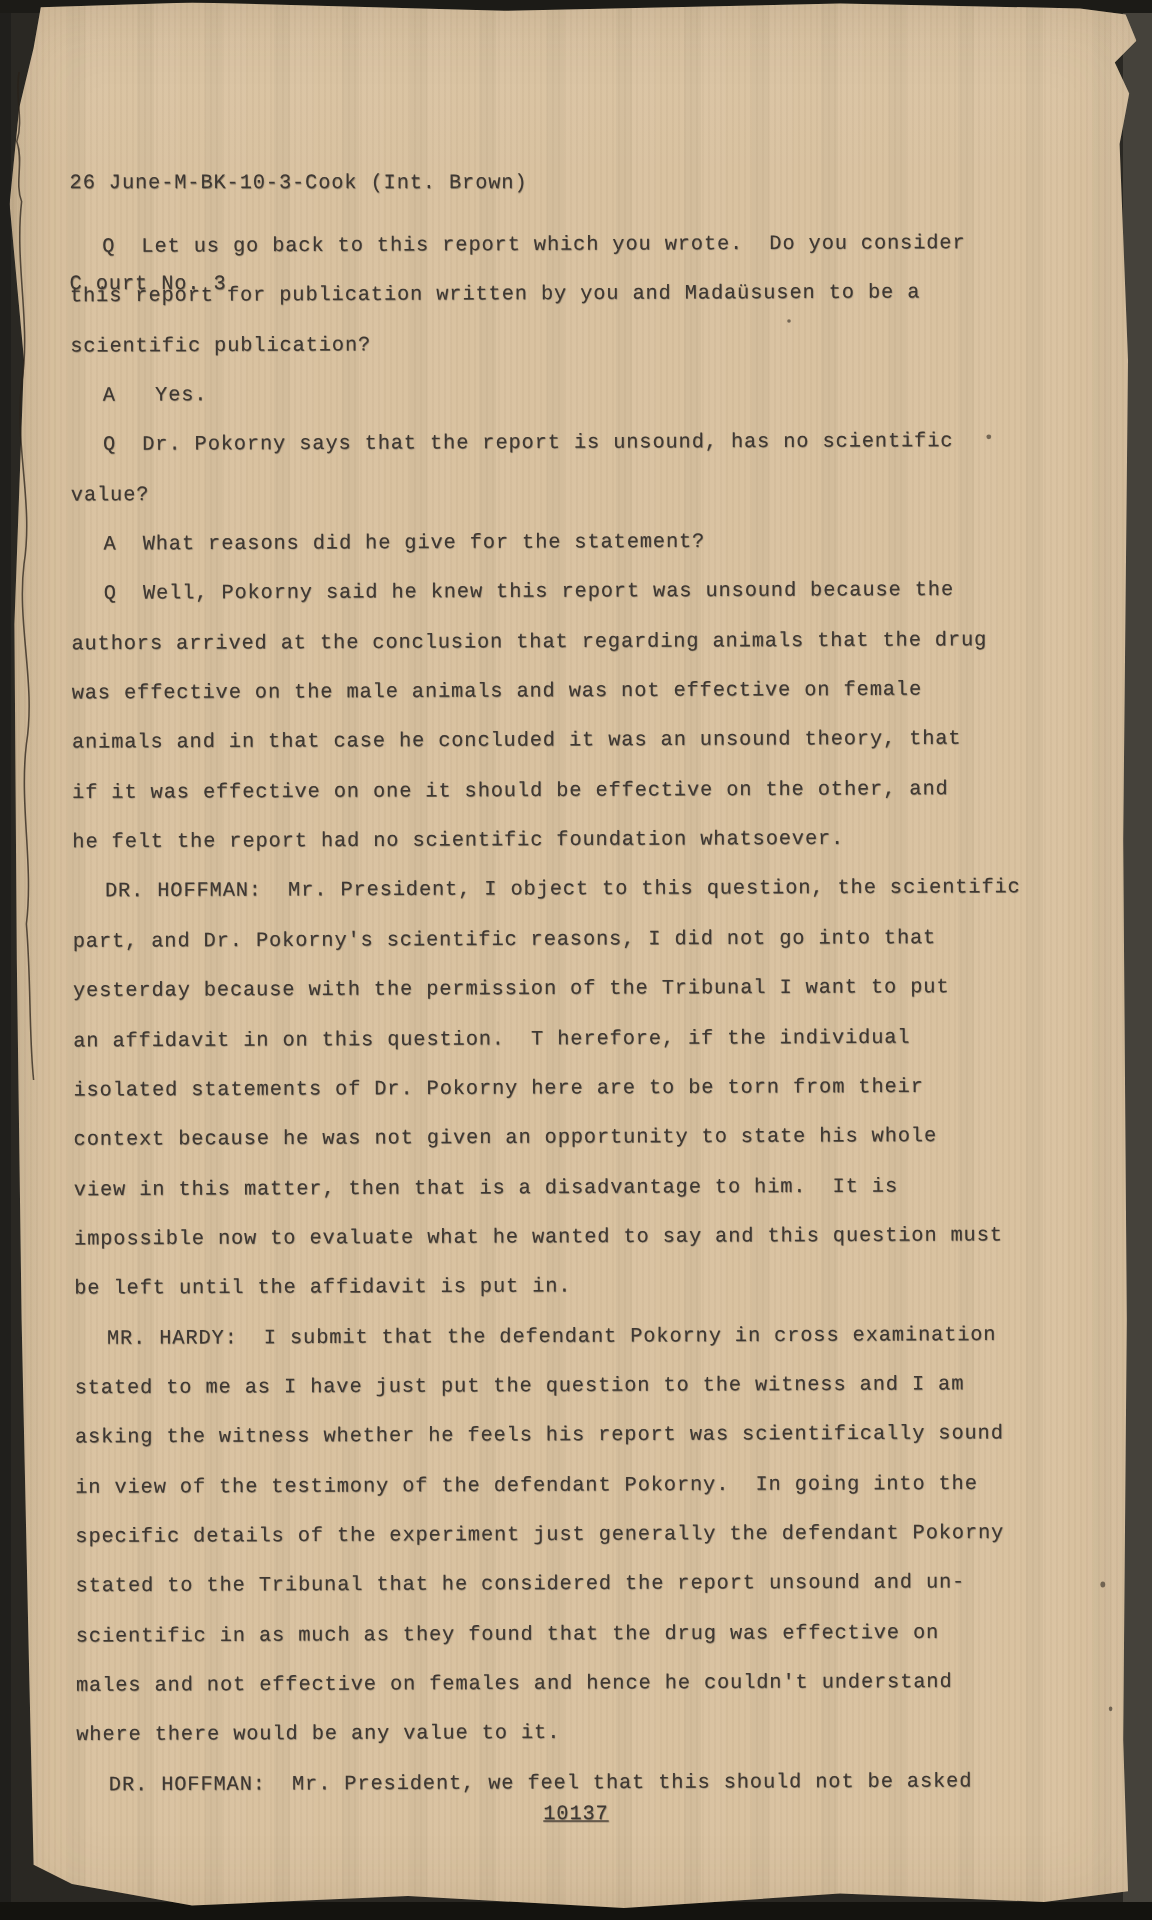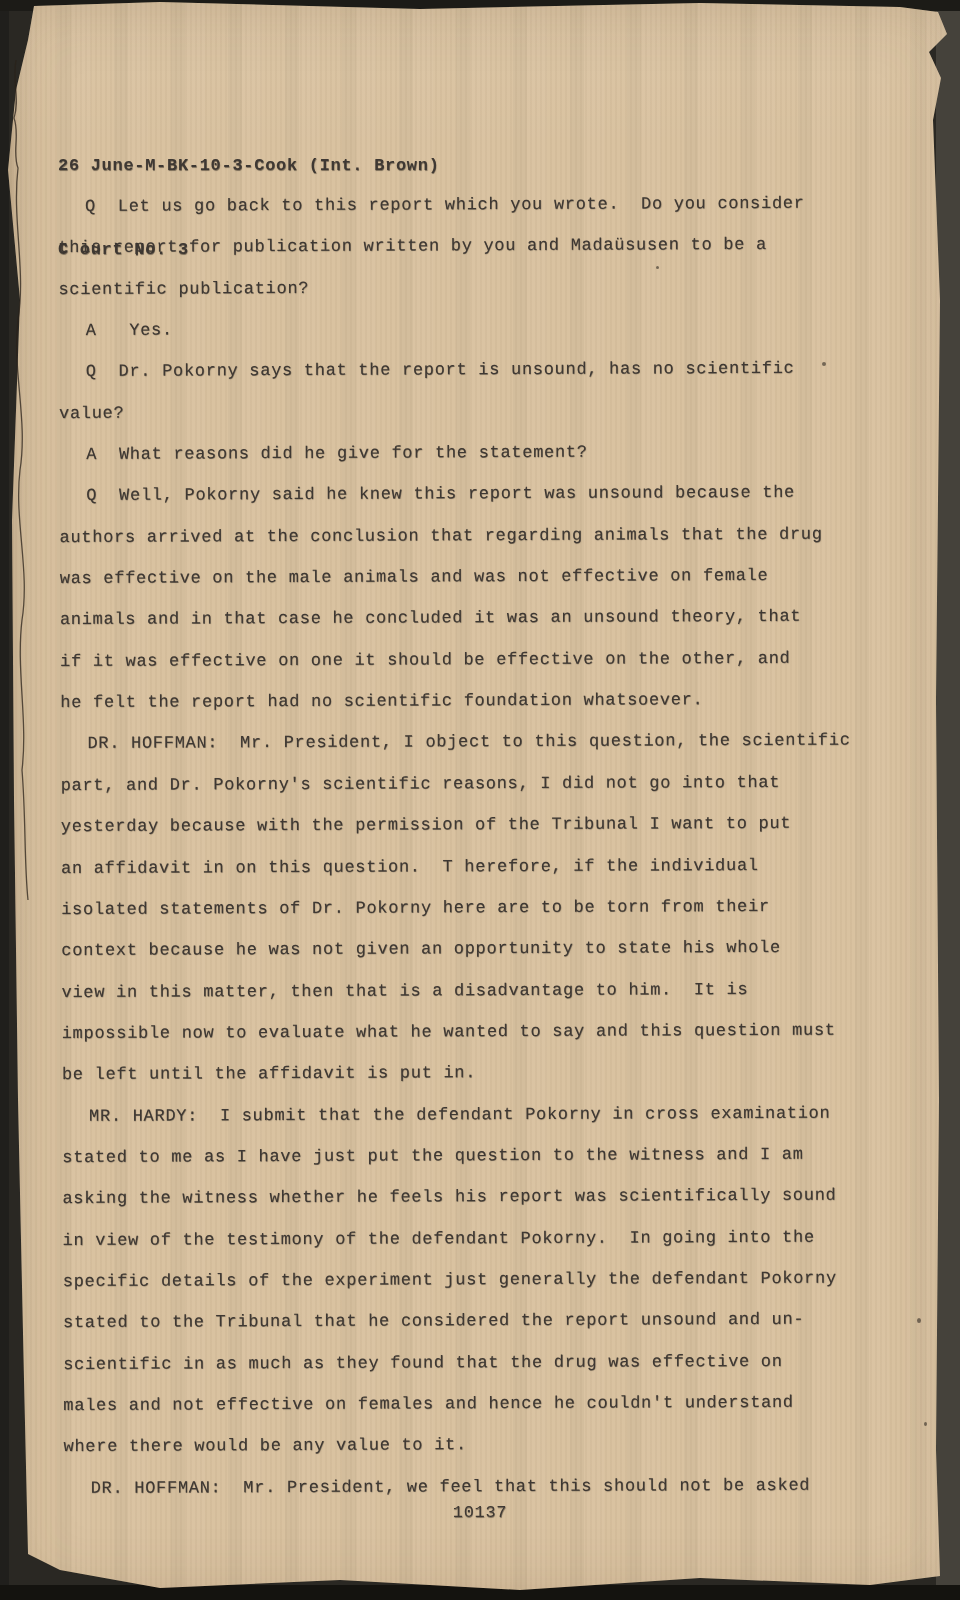--- a/index.html
+++ b/index.html
@@ -42,35 +42,35 @@
     pointer-events: none;
   }
   .typed {
     color: #3e3833;
     font-size: 17px;
     letter-spacing: 0.7px;
     white-space: pre;
     text-shadow: 0.4px 0.5px 0.7px rgba(55,47,38,0.55);
   }
   .header-block {
-    position: absolute; left: 58px; top: 96px;
+    position: absolute; left: 58px; top: 84px;
     line-height: 28px;
-    font-weight: bold;
   }
   .body-block {
     position: absolute; left: 58px; top: 186px; width: 880px;
     transform: rotate(-0.25deg);
     transform-origin: left top;
   }
   .tline { height: 41.35px; line-height: 41.35px; }
   .ind  { padding-left: 27px; }
   .page-number {
     position: absolute; left: 30px; top: 1498px; width: 900px;
     text-align: center;
     line-height: 30px;
+    text-decoration: underline;
   }
   .stray-mark {
     position: absolute;
     background: rgba(62,54,44,0.65);
     border-radius: 50%;
   }
 </style>
 </head>
 <body>
 

